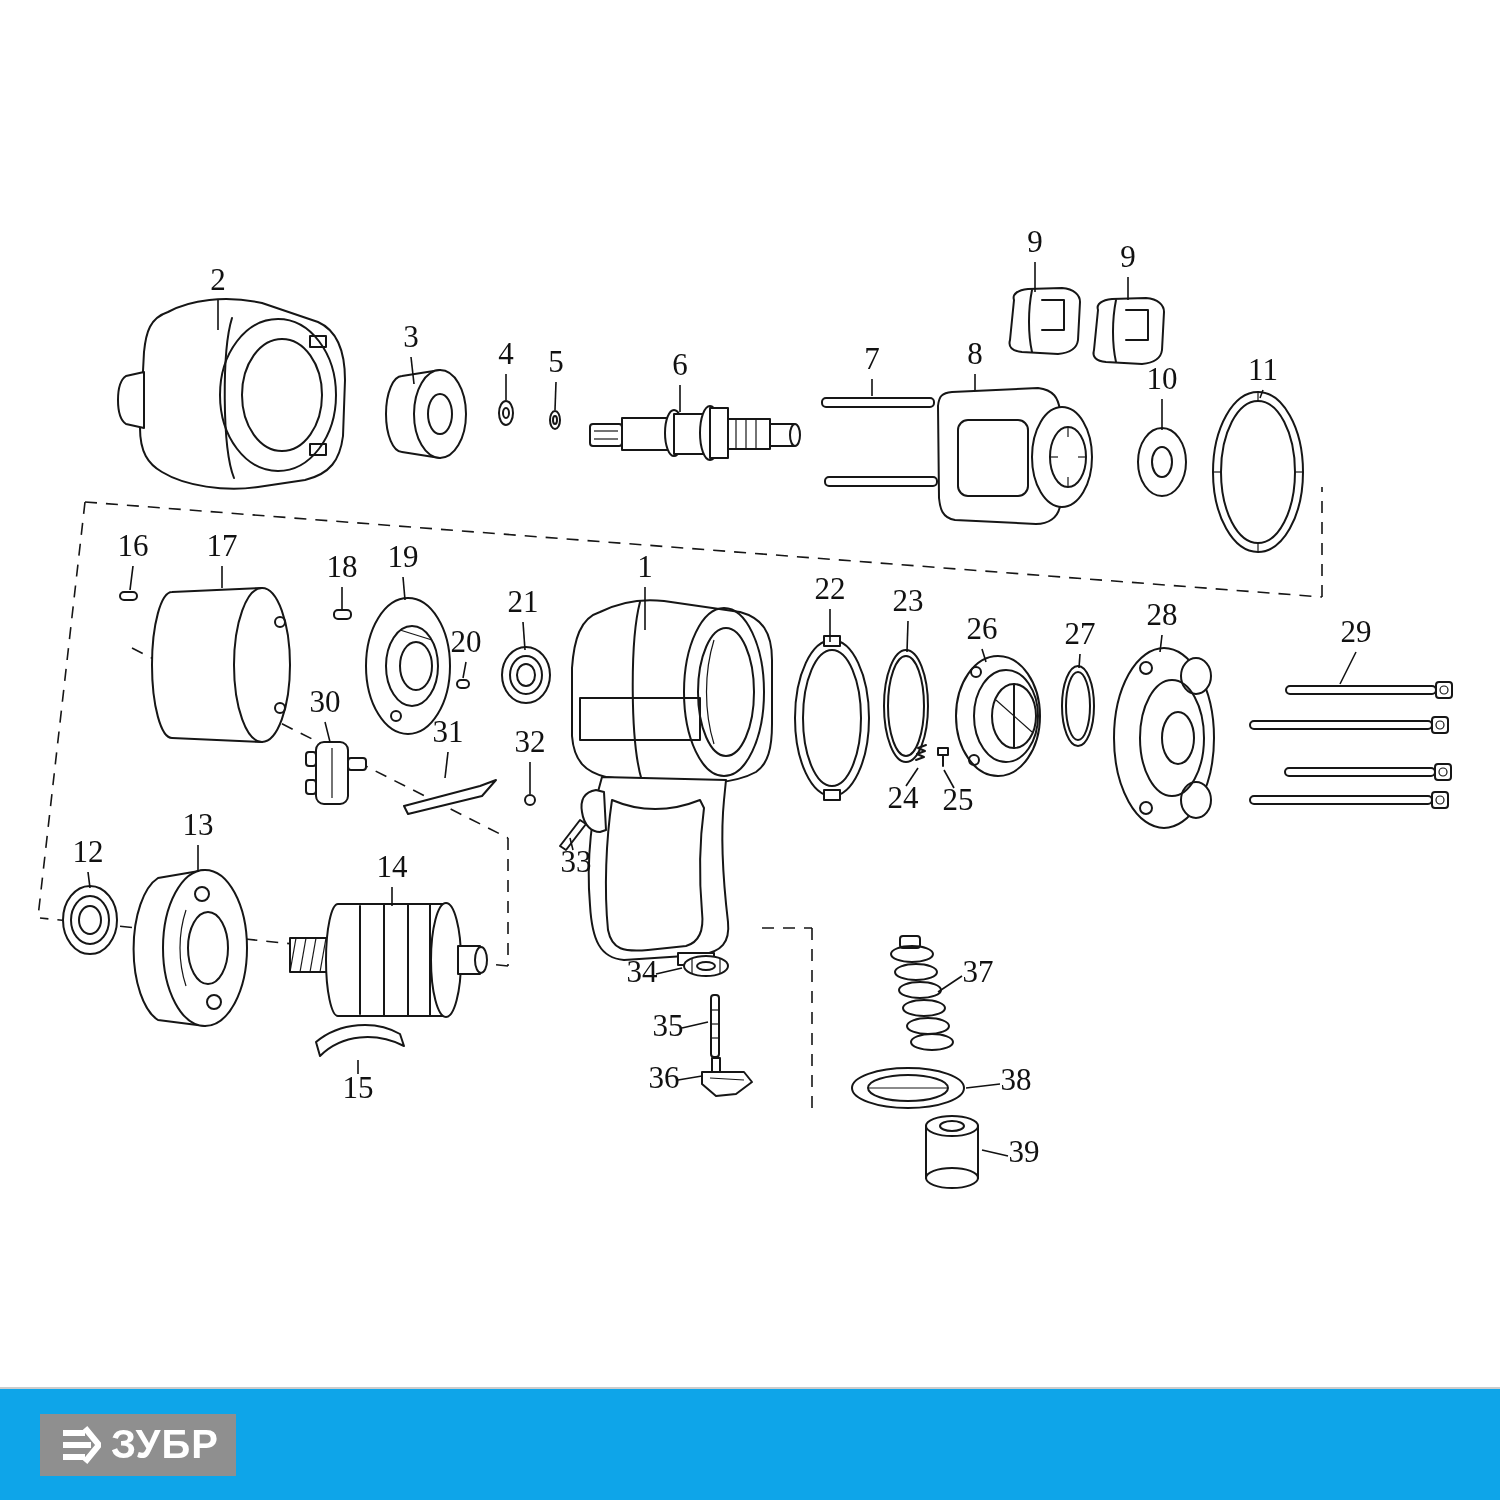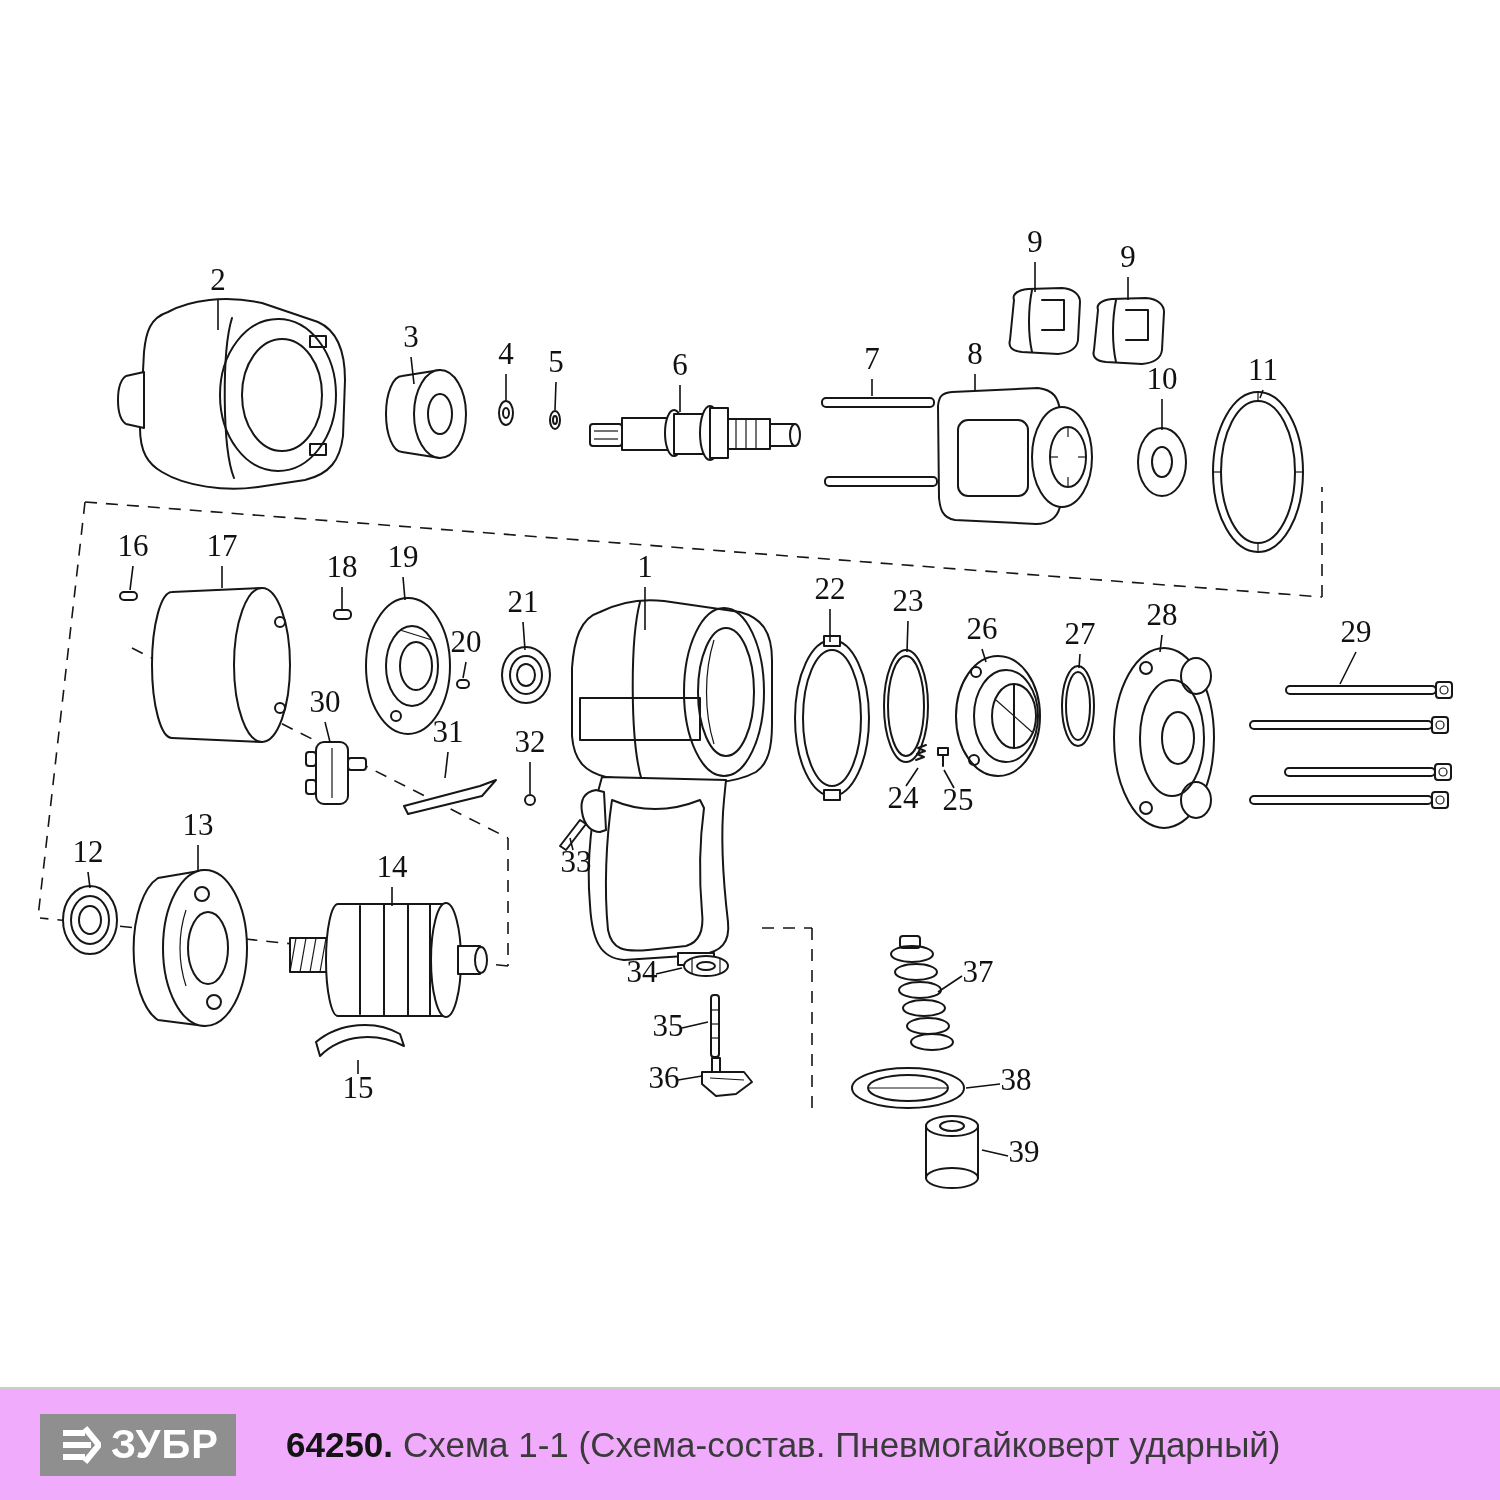--- a/index.html
+++ b/index.html
@@ -13,21 +13,21 @@
     font-size:31px; fill:#111; text-anchor:middle;
   }
   .ln  { fill:none; stroke:#161616; stroke-width:2; stroke-linecap:round; stroke-linejoin:round; }
   .fil { fill:#ffffff; stroke:#161616; stroke-width:2; stroke-linecap:round; stroke-linejoin:round; }
   .thin{ fill:none; stroke:#161616; stroke-width:1.2; }
   .dash{ fill:none; stroke:#161616; stroke-width:1.6; stroke-dasharray:12 9; }
   .leader { stroke:#111; stroke-width:1.6; }
   .footer {
     position:absolute; left:0; bottom:0; width:1500px; height:113px;
     border-top:2px solid #cccccc; display:flex; align-items:center;
-    padding:0 0 0 40px; box-sizing:border-box; gap:50px; background:#f0abfc;
+    padding:0 0 0 40px; box-sizing:border-box; gap:50px; background:#0ea5e9;
   }
   .logo {
     width:196px; height:62px; display:flex; align-items:center; justify-content:center;
     gap:10px; font-weight:bold; font-size:40px; letter-spacing:1px; color:#fff;
     font-family:"Liberation Sans", sans-serif;
   }
   .caption { font-size:35px; color:#3a3a3a; white-space:nowrap; }
   .caption .code { font-weight:700; color:#141414; margin-right:10px; }
 </style>
 </head>
@@ -425,17 +425,14 @@
   </div>
 
   <div class="footer">
     <div class="logo" id="logo-box" style="background: rgb(143, 143, 143);">
       <svg width="44" height="40" viewBox="0 0 44 40">
         <path d="M6 8 H28 M6 20 H34 M6 32 H28" stroke="#ffffff" stroke-width="6" fill="none"></path>
         <path d="M28 3 L42 20 L28 37" stroke="#ffffff" stroke-width="6" fill="none"></path>
       </svg>
       <span>ЗУБР</span>
     </div>
-    <div class="caption">
-      <span class="code">64250.</span><span>Схема 1-1 (Схема-состав. Пневмогайковерт ударный)</span>
-    </div>
   </div>
 </div>
 
 </body></html>

